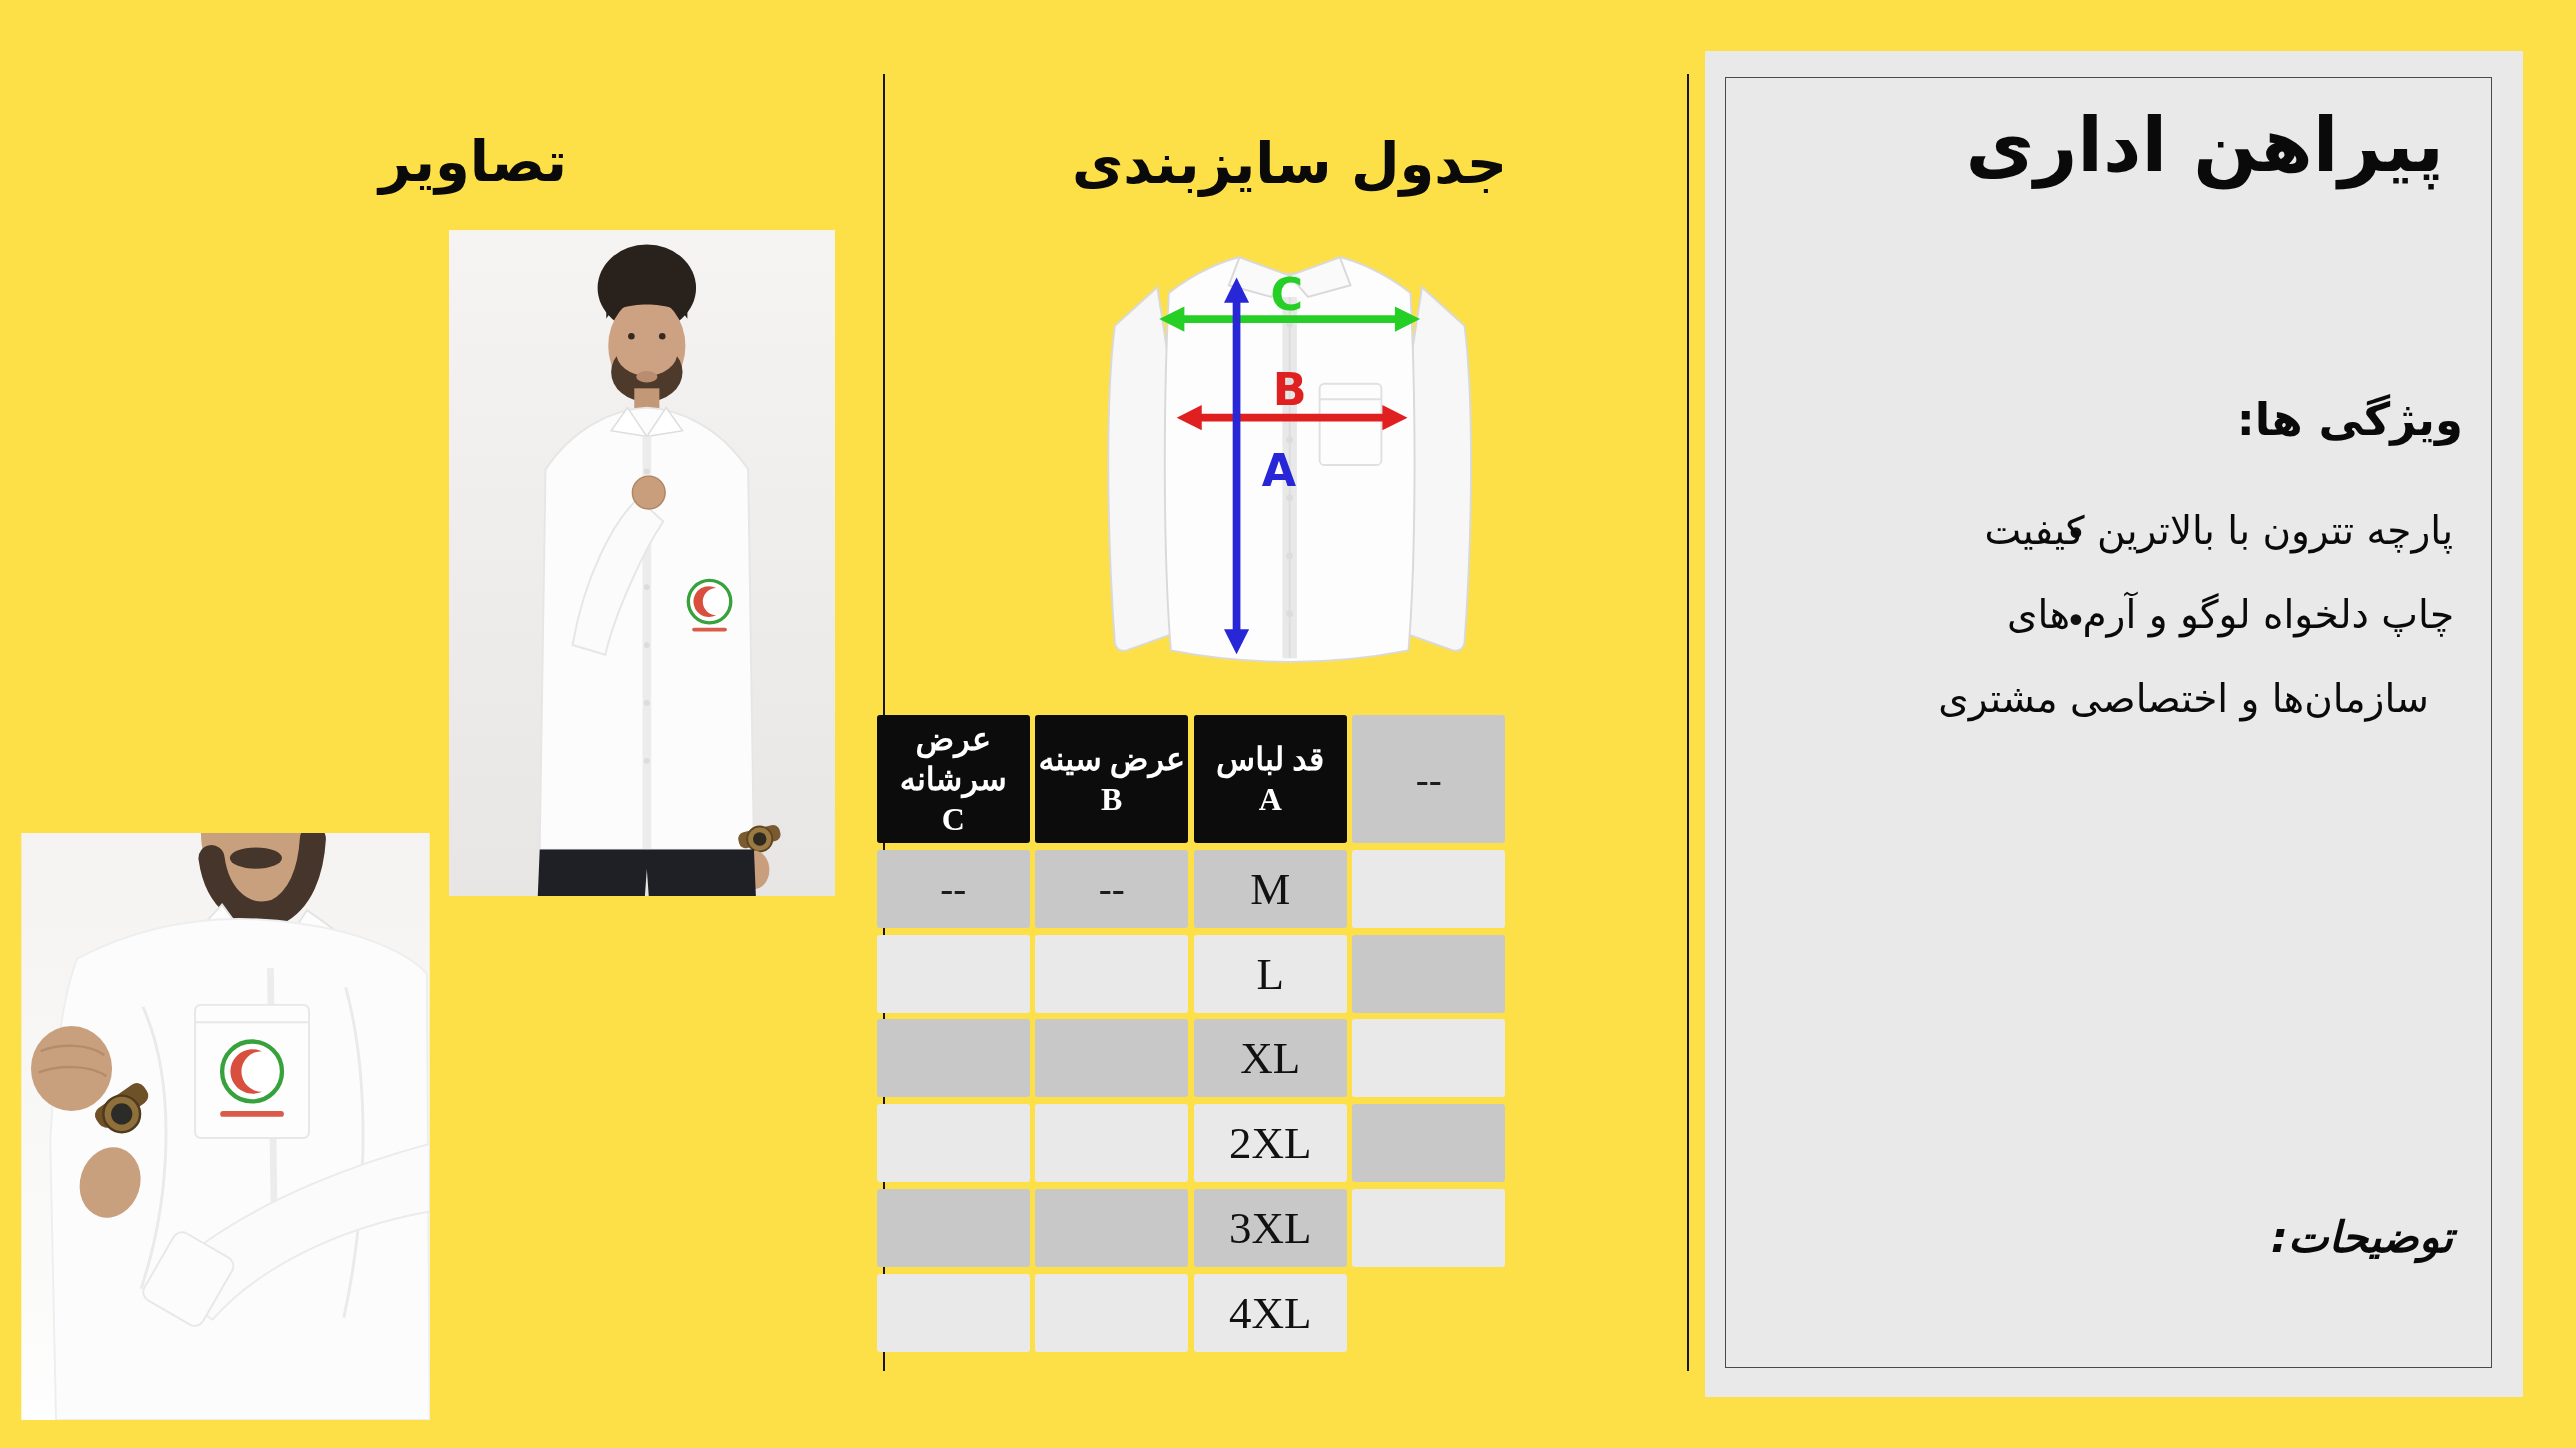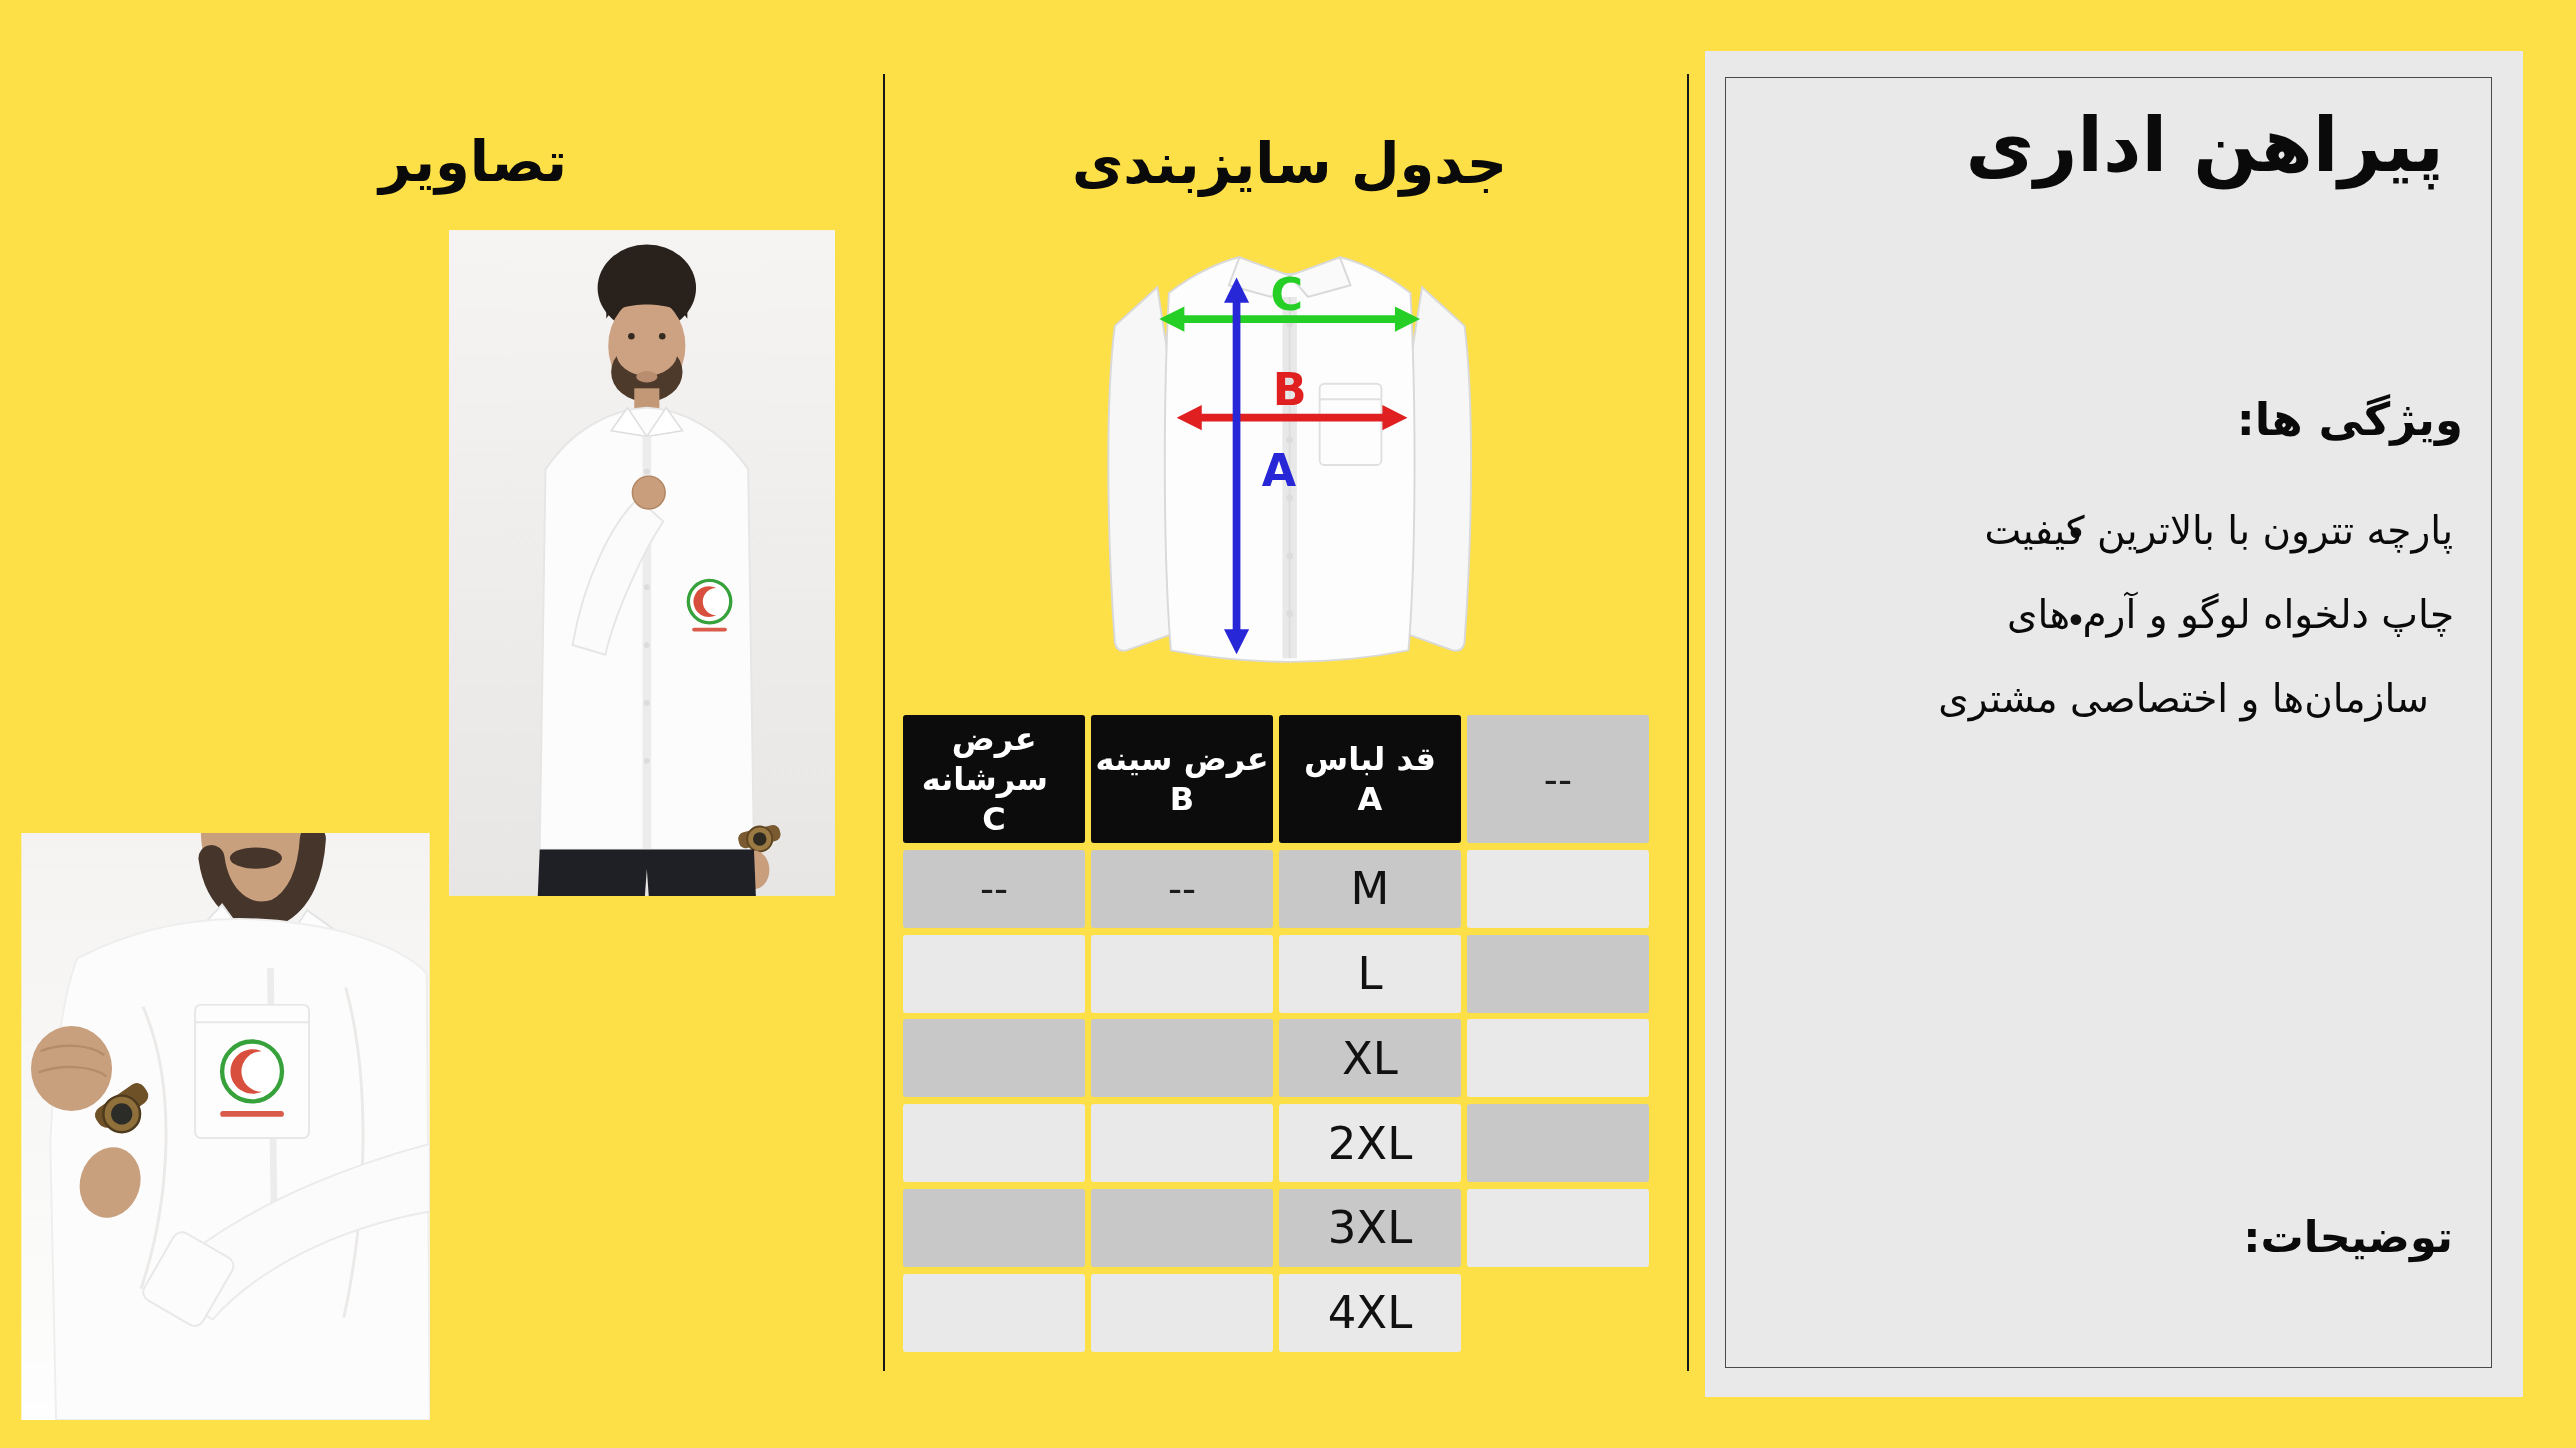--- a/index.html
+++ b/index.html
@@ -9,23 +9,23 @@
   .abs{position:absolute;}
 
   
   .vdivider{position:absolute;top:74px;width:1.9px;height:1297px;background:#161616;}
 
   
   .section-title{position:absolute;font-weight:bold;color:#0a0a0a;text-align:center;
                  font-size:56px;line-height:1.35;direction:rtl;}
 
   
-  #size-table{position:absolute;left:903px;top:715px;width:746px;direction:ltr;
+  #size-table{position:absolute;left:877px;top:715px;width:628px;direction:ltr;
               display:grid;grid-template-columns:repeat(4,1fr);
-              grid-template-rows:128px repeat(6,78px);column-gap:5.8px;row-gap:6.8px;}
+              grid-template-rows:128px repeat(6,78px);column-gap:5.8px;row-gap:6.8px;font-family:Liberation Serif, serif;}
   .th{background:#0c0c0c;color:#fff;border-radius:2.9px;display:flex;flex-direction:column;
       align-items:center;justify-content:center;font-size:32px;font-weight:bold;
       line-height:1.25;direction:rtl;text-align:center;}
   .th .lbl{display:block;}
   .th .lbl.narrow{max-width:108px;}
   .th .letter{font-weight:bold;}
   .cell{border-radius:2.9px;display:flex;align-items:center;justify-content:center;
         font-size:39px;color:#1c1c1c;}
   .cell.size{font-size:45px;color:#111;}
   .row-dark{background:#c8c8c8;}
@@ -37,21 +37,21 @@
                 border:1.9px solid #4a4a4a;box-sizing:border-box;}
   .rtl-text{position:absolute;direction:rtl;text-align:right;color:#0a0a0a;line-height:1.5;}
   #product-title{right:132px;top:93px;font-size:75px;font-weight:bold;line-height:1.4;}
   #features-heading{right:113px;top:386px;font-size:45px;font-weight:bold;}
   #feature-1{right:123px;top:502px;font-size:39px;}
   #feature-2{right:122px;top:586px;font-size:39px;}
   #feature-2b{right:147px;top:670px;font-size:39px;text-align:center;}
   .bullet-dot{position:absolute;font-size:37px;color:#111;}
   #colors-line{right:123px;top:950px;font-size:40px;}
   #colors-line .lbl{font-weight:bold;font-size:43px;}
-  #notes-heading{right:123px;top:1205px;font-size:43px;font-weight:bold;}
+  #notes-heading{right:123px;top:1205px;font-size:43px;font-weight:bold;font-style:italic;}
 </style>
 </head>
 <body>
 
 <div id="page">
 
   <div class="section-title" style="left:328px;top:124px;width:290px;">تصاویر</div>
 
   <svg class="abs" style="left:449px;top:230px;" width="386" height="666" viewBox="0 0 400 690">
     <defs>

